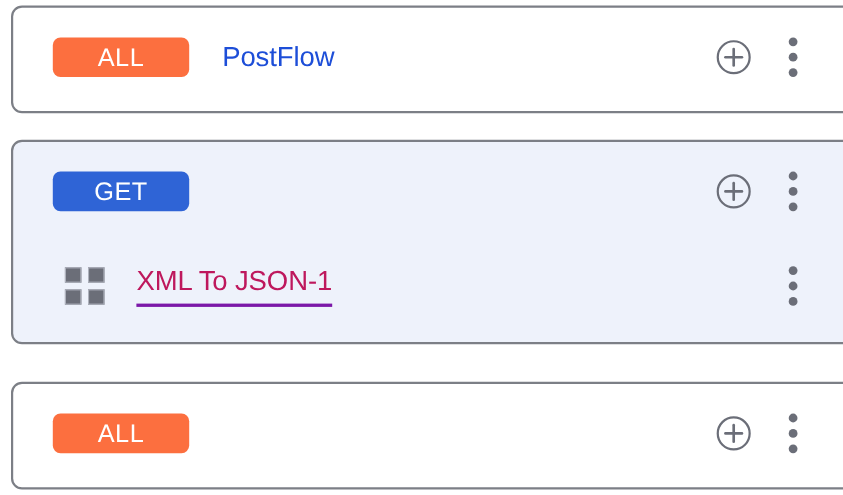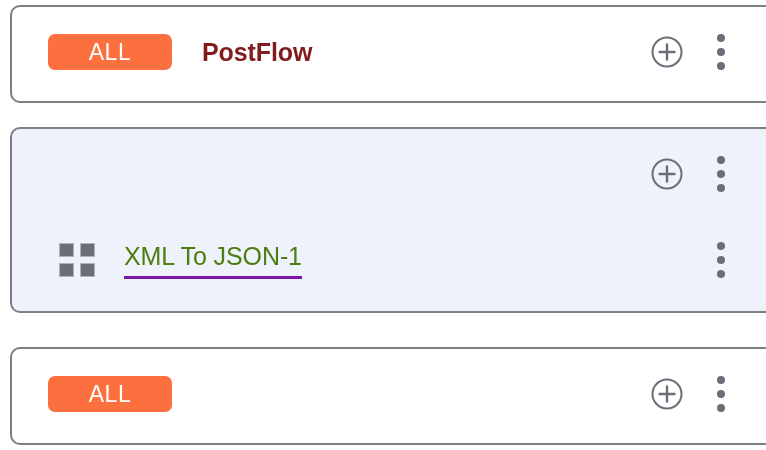--- a/index.html
+++ b/index.html
@@ -69,22 +69,22 @@
     user-select: none;
   }
   .badge-all { background: #fc6f3f; }
   .badge-get { background: #2f64d6; }
 
   
   .flow-title {
     position: absolute;
     left: 190px;
     font-size: 25px;
-    font-weight: bold;
-    color: #7f1d1d;
+    font-weight: normal;
+    color: #1d4ed8;
     white-space: nowrap;
     letter-spacing: -0.1px;
   }
 
   
   .grid-icon {
     position: absolute;
     left: 47px;
     width: 36px;
     height: 34px;
@@ -99,21 +99,21 @@
     height: 14px;
     background: #6b6e78;
     border: 1px solid #aeb2bd;
     box-sizing: border-box;
   }
 
   .child-link {
     position: absolute;
     left: 112px;
     font-size: 25px;
-    color: #4d7c0f;
+    color: #be185d;
     text-decoration: none;
     white-space: nowrap;
     letter-spacing: -0.1px;
     padding-bottom: 5px;
     border-bottom: 3px solid #7b18a8;
     cursor: pointer;
   }
 
   
   .add-icon {
@@ -172,20 +172,21 @@
         <i></i>
       </div>
 
     </div>
   </div>
 
   <div class="flow-card card-getflow is-selected">
 
     <div class="flow-row row-main">
 
+      <div class="method-badge badge-get">GET</div>
 
 
       <div class="add-icon">
         <svg width="34" height="34" viewBox="0 0 34 34" aria-hidden="true">
           <circle cx="17" cy="17" r="14.5" fill="none" stroke="#6b6e78" stroke-width="2"></circle>
           <line x1="17" y1="9.5" x2="17" y2="24.5" stroke="#6b6e78" stroke-width="2.4" stroke-linecap="round"></line>
           <line x1="9.5" y1="17" x2="24.5" y2="17" stroke="#6b6e78" stroke-width="2.4" stroke-linecap="round"></line>
         </svg>
       </div>
 

